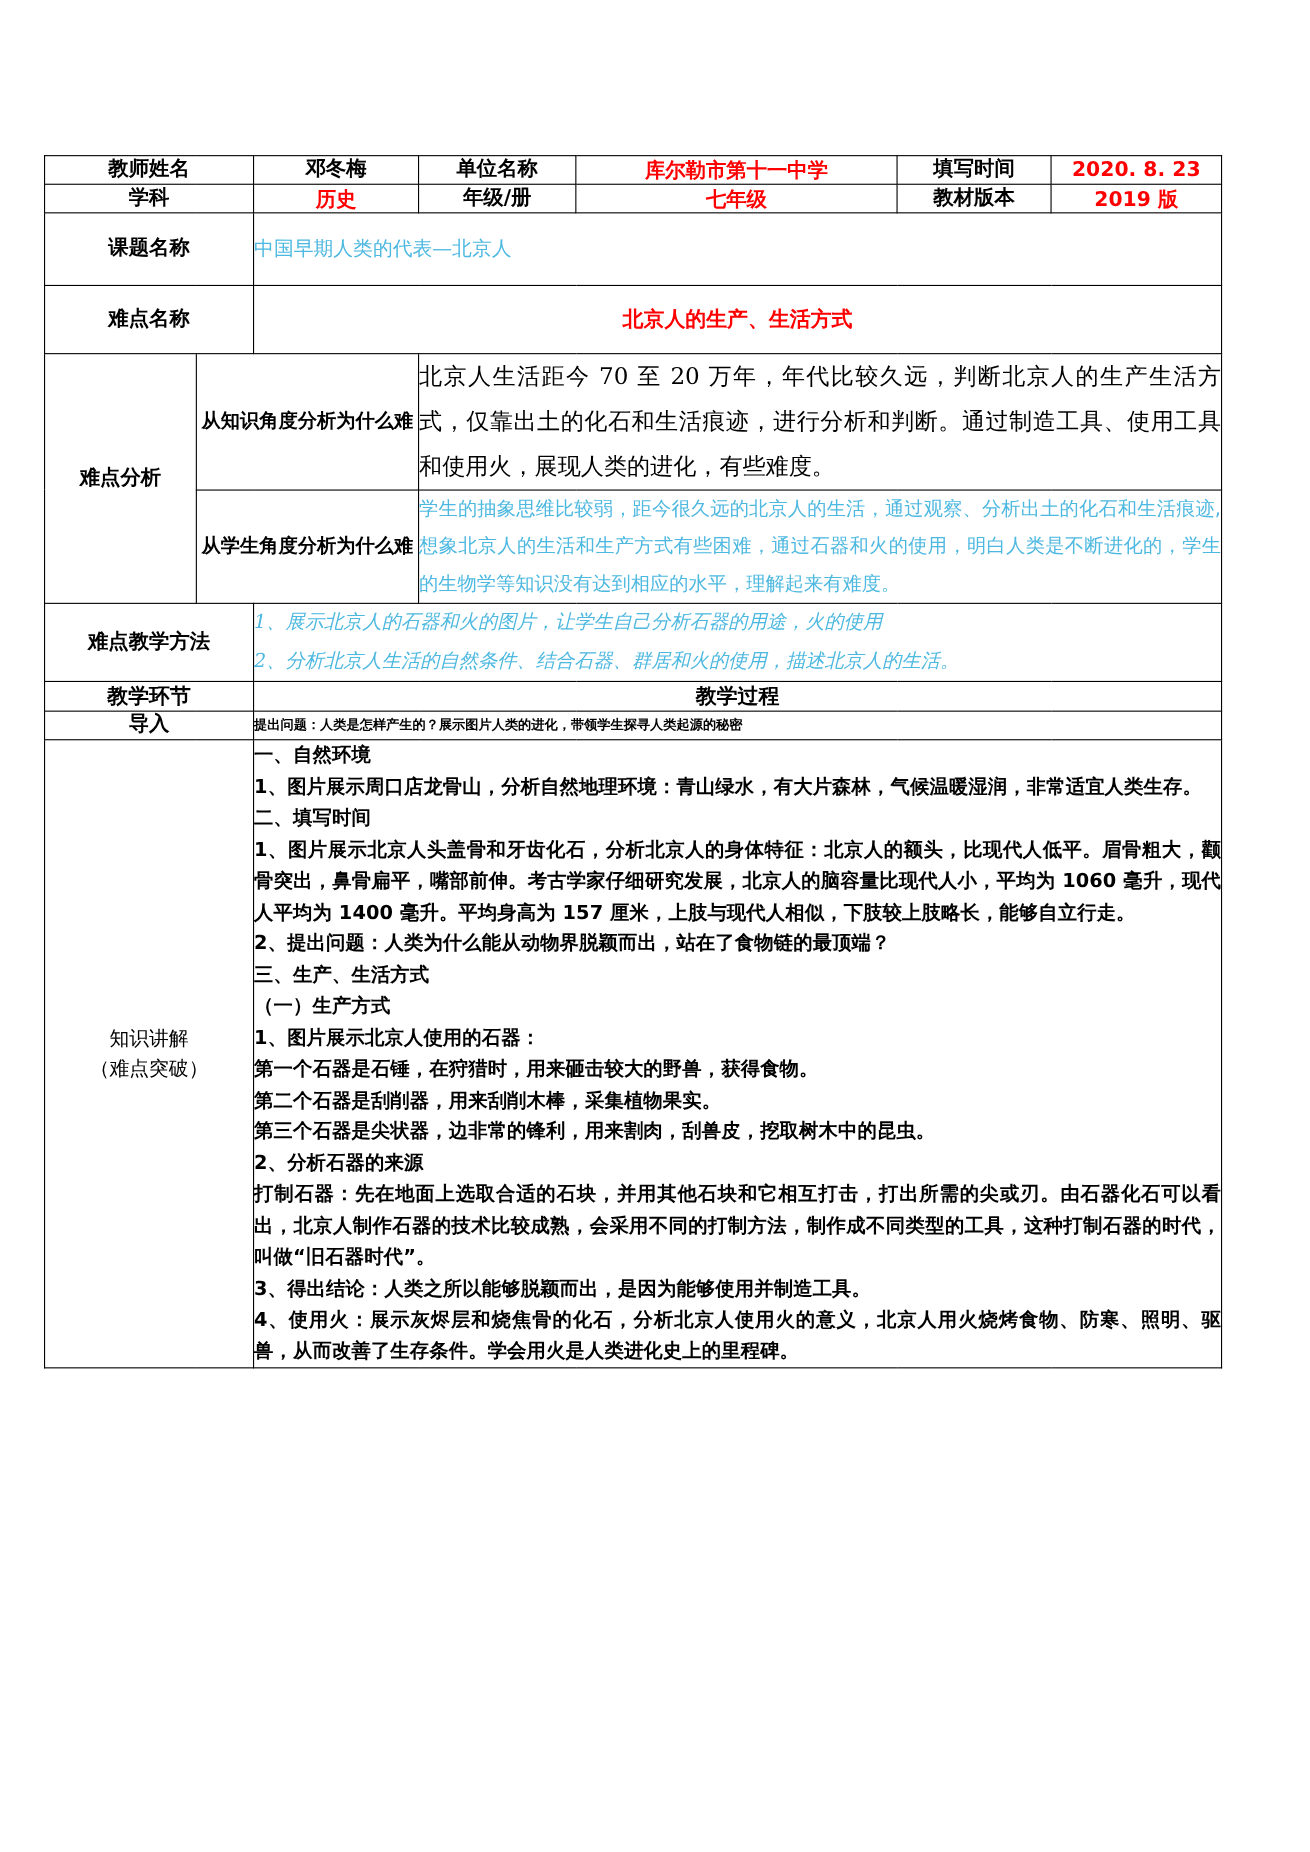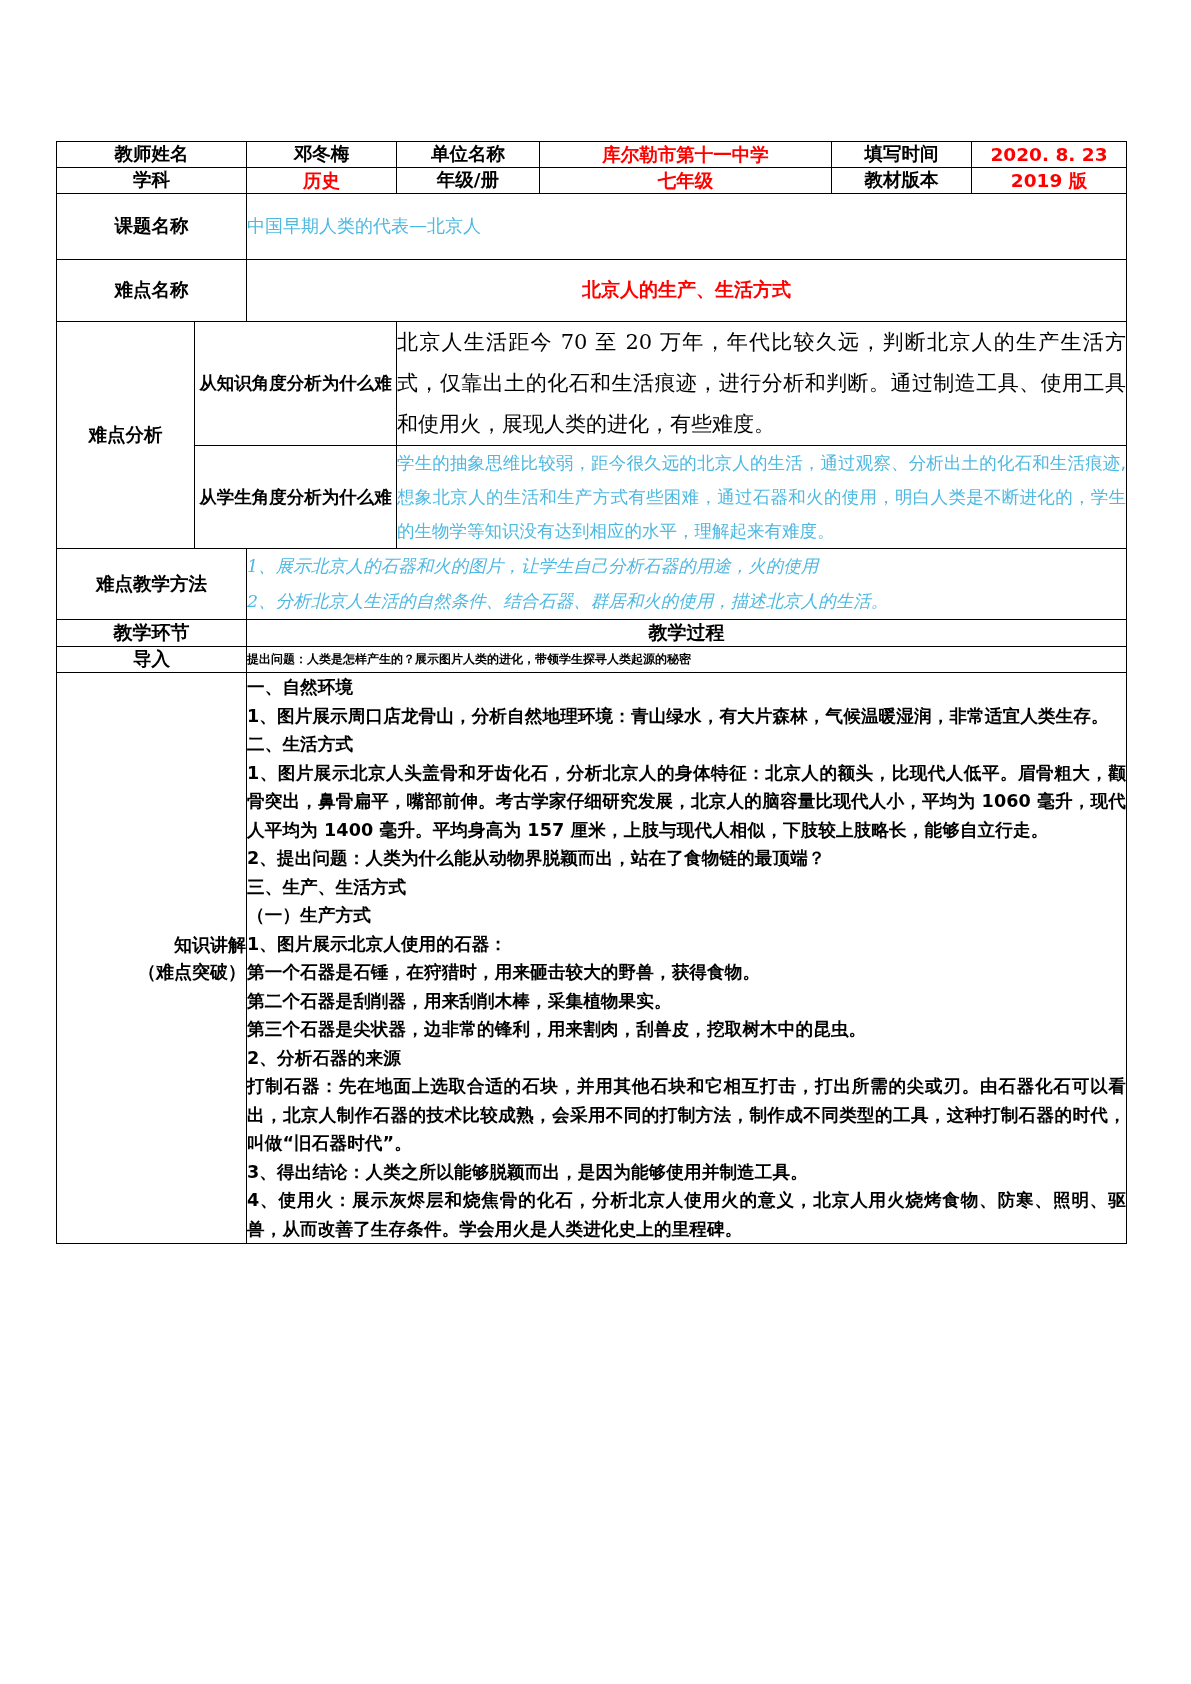--- a/index.html
+++ b/index.html
@@ -13,21 +13,21 @@
     font-family: "DejaVu Sans", "Liberation Sans", sans-serif;
     color: #000000;
     overflow: hidden;
   }
 
   .page {
     position: relative;
     width: 1191px;
     height: 1684px;
     box-sizing: border-box;
-    padding: 141px 40px 0 56px;
+    padding: 141px 40px 0 40px;
   }
 
   table.sheet {
     width: 1070px;
     border-collapse: collapse;
     table-layout: fixed;
   }
 
   table.sheet td {
     border: 1px solid #000000;
@@ -117,22 +117,22 @@
     font-weight: bold;
     font-size: 17.6px;
     line-height: 1.62;
     text-align: justify;
     padding: 6px 10px 6px 10px;
     letter-spacing: 0.1px;
   }
   .know-body p { margin: 0; }
 
   .know-lbl {
-    text-align: right;
-    font-weight: bold;
+    text-align: center;
+    font-weight: normal;
     font-size: 18px;
     line-height: 1.5;
     vertical-align: top;
     padding: 8px 2px;
   }
   .know-lbl div { white-space: nowrap; }
 
   td.top { vertical-align: top; }
 </style>
 </head>
@@ -210,21 +210,21 @@
     </tr>
 
     <tr>
       <td colspan="2" class="know-lbl">
         <div>知识讲解</div>
         <div>（难点突破）</div>
       </td>
       <td colspan="5" class="know-body top" id="knowledge-body">
             <p>一、自然环境</p>
             <p>1、图片展示周口店龙骨山，分析自然地理环境：青山绿水，有大片森林，气候温暖湿润，非常适宜人类生存。</p>
-            <p>二、生活方式</p>
+            <p>二、填写时间</p>
             <p>1、图片展示北京人头盖骨和牙齿化石，分析北京人的身体特征：北京人的额头，比现代人低平。眉骨粗大，颧骨突出，鼻骨扁平，嘴部前伸。考古学家仔细研究发展，北京人的脑容量比现代人小，平均为 1060 毫升，现代人平均为 1400 毫升。平均身高为 157 厘米，上肢与现代人相似，下肢较上肢略长，能够自立行走。</p>
             <p>2、提出问题：人类为什么能从动物界脱颖而出，站在了食物链的最顶端？</p>
             <p>三、生产、生活方式</p>
             <p>（一）生产方式</p>
             <p>1、图片展示北京人使用的石器：</p>
             <p>第一个石器是石锤，在狩猎时，用来砸击较大的野兽，获得食物。</p>
             <p>第二个石器是刮削器，用来刮削木棒，采集植物果实。</p>
             <p>第三个石器是尖状器，边非常的锋利，用来割肉，刮兽皮，挖取树木中的昆虫。</p>
             <p>2、分析石器的来源</p>
             <p>打制石器：先在地面上选取合适的石块，并用其他石块和它相互打击，打出所需的尖或刃。由石器化石可以看出，北京人制作石器的技术比较成熟，会采用不同的打制方法，制作成不同类型的工具，这种打制石器的时代，叫做“旧石器时代”。</p>

